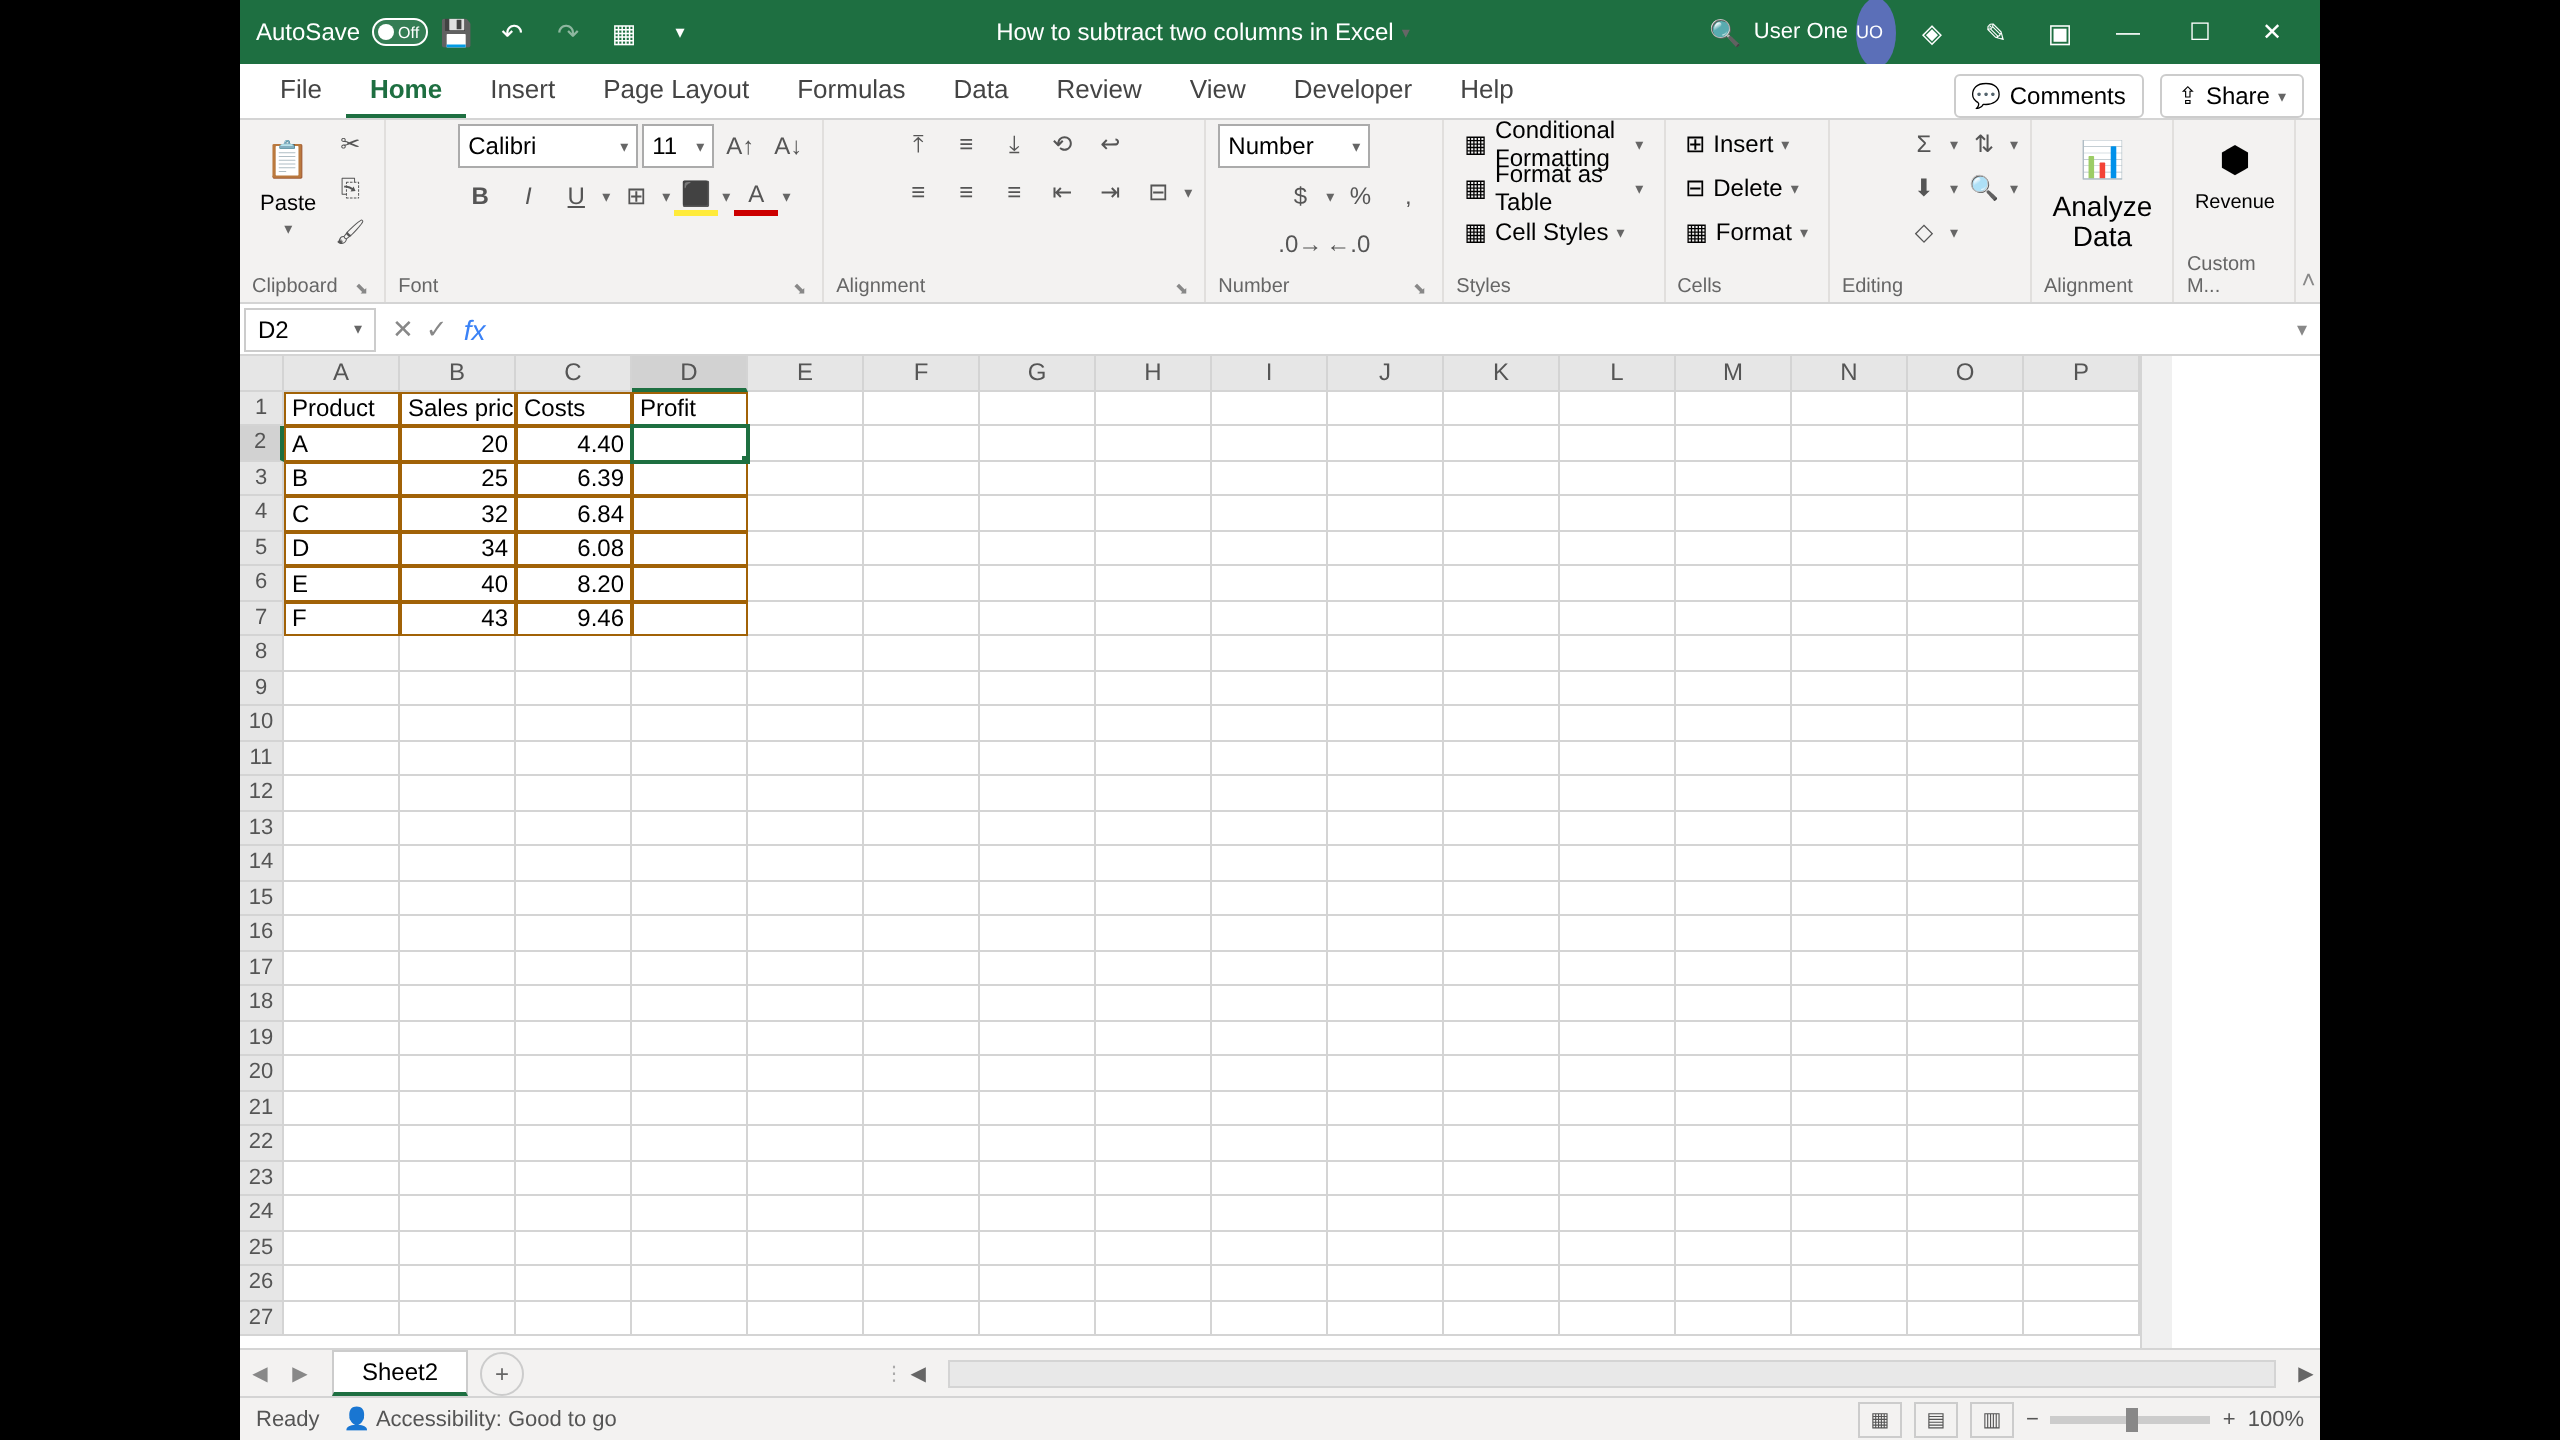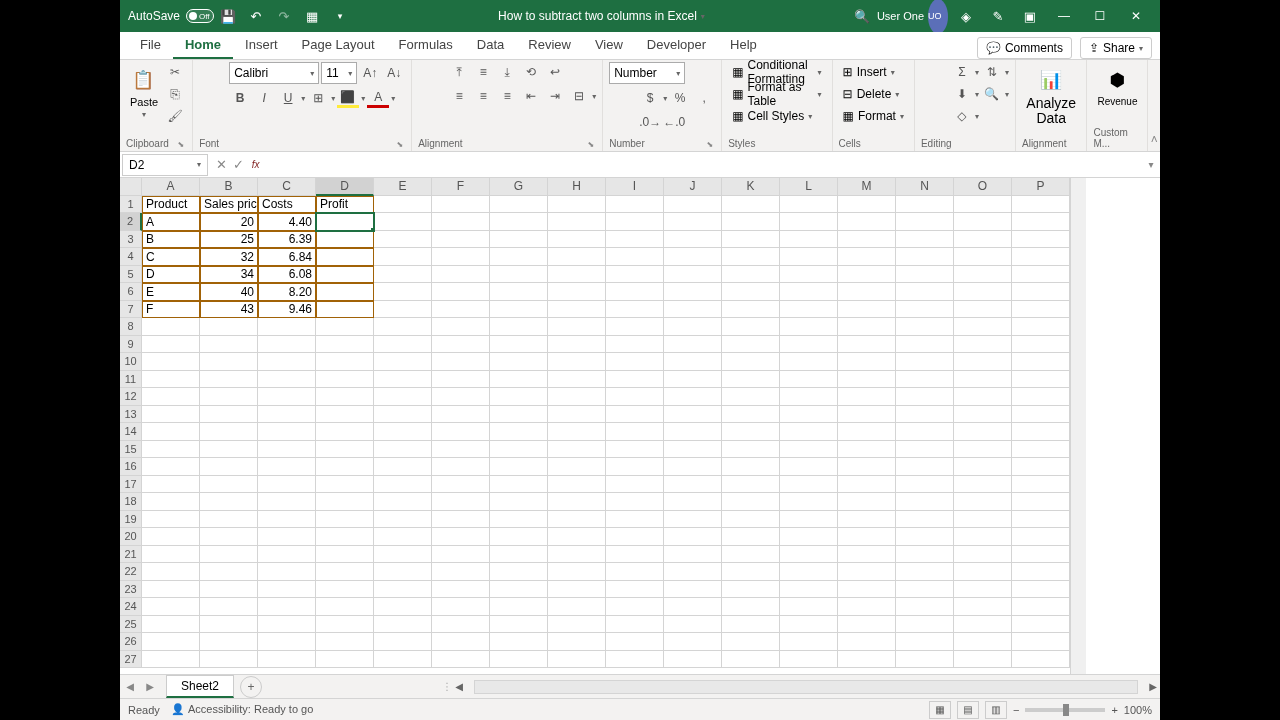--- a/index.html
+++ b/index.html
@@ -37,23 +37,23 @@
 .font-sel { width: 90px; height: 22px; border: 1px solid #ababab; background: #fff; font-size: 12px; padding: 0 4px; display: flex; align-items: center; justify-content: space-between; }
 .size-sel { width: 36px; height: 22px; border: 1px solid #ababab; background: #fff; font-size: 12px; padding: 0 4px; display: flex; align-items: center; justify-content: space-between; }
 .num-sel { width: 76px; height: 22px; border: 1px solid #ababab; background: #fff; font-size: 12px; padding: 0 4px; display: flex; align-items: center; justify-content: space-between; }
 .row { display: flex; gap: 2px; align-items: center; padding-left: 30px; }
 .style-item { display: flex; align-items: center; gap: 4px; font-size: 12px; padding: 2px 4px; height: 20px; }
 .cells-item { display: flex; align-items: center; gap: 4px; font-size: 12px; padding: 1px 4px; height: 20px; }
 .chev { font-size: 8px; color: #666; }
 
 
 .formula-row { height: 26px; display: flex; align-items: center; border-bottom: 1px solid #d4d4d4; background: #fff; }
-.name-box { width: 86px; height: 22px; border: 1px solid #ccc; margin-left: 2px; display: flex; align-items: center; padding: 0 6px; font-size: 12px; justify-content: space-between; }
+.name-box { width: 66px; height: 22px; border: 1px solid #ccc; margin-left: 2px; display: flex; align-items: center; padding: 0 6px; font-size: 12px; justify-content: space-between; }
 .fx-btns { display: flex; align-items: center; margin: 0 8px; gap: 6px; color: #888; font-size: 13px; }
-.fx-label { font-style: italic; font-size: 10px; color: #7f1d1d; margin-right: 6px; }
+.fx-label { font-style: italic; font-size: 14px; color: #3b82f6; margin-right: 6px; }
 .formula-input { flex: 1; height: 22px; border: none; font-size: 12px; padding: 0 4px; }
 .expand { width: 18px; text-align: center; color: #888; font-size: 10px; }
 
 
 .grid-wrap { flex: 1; display: flex; overflow: hidden; position: relative; }
 .grid { display: grid; grid-template-columns: 22px repeat(16, 58px); grid-auto-rows: 17.5px; font-size: 12px; }
 .grid > div { border-right: 1px solid #d4d4d4; border-bottom: 1px solid #d4d4d4; display: flex; align-items: center; padding: 0 3px; overflow: hidden; white-space: nowrap; }
 .col-head { background: #e6e6e6; justify-content: center; font-size: 12px; color: #555; border-bottom: 1px solid #bbb; border-right: 1px solid #bbb; }
 .col-head.sel { background: #d2d2d2; border-bottom: 2px solid #1e6f41; }
 .row-head { background: #e6e6e6; justify-content: center; font-size: 11px; color: #555; border-right: 1px solid #bbb; border-bottom: 1px solid #bbb; }
@@ -835,21 +835,21 @@
     <div style="color:#aaa;font-size:10px">⋮</div>
     <div class="hscroll-arrow">◀</div>
     <div class="hscroll-track"></div>
     <div class="hscroll-arrow">▶</div>
   </div>
 
   <div class="statusbar">
     <span>Ready</span>
     <span>
       <span>👤</span>
-      <span>Accessibility: Ready to go</span>
+      <span>Accessibility: Good to go</span>
     </span>
     <div class="right">
       <div class="view-btn">▦</div>
       <div class="view-btn">▤</div>
       <div class="view-btn">▥</div>
       <span>−</span>
       <div class="zoom-slider">
           <div class="zoom-thumb"></div>
         </div>
       <span>+</span>

